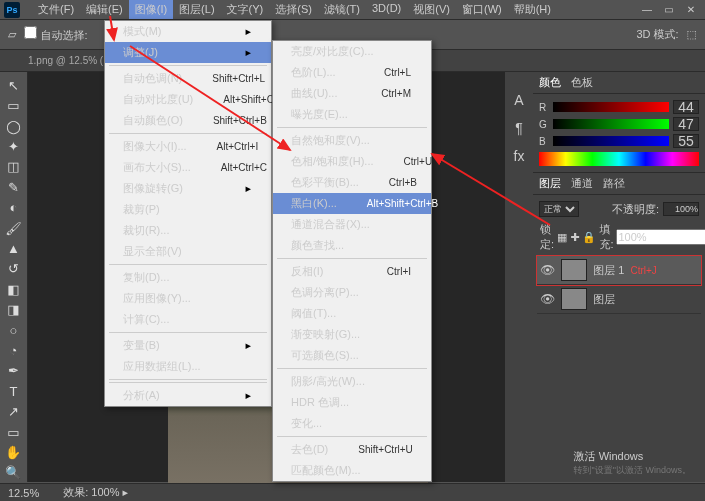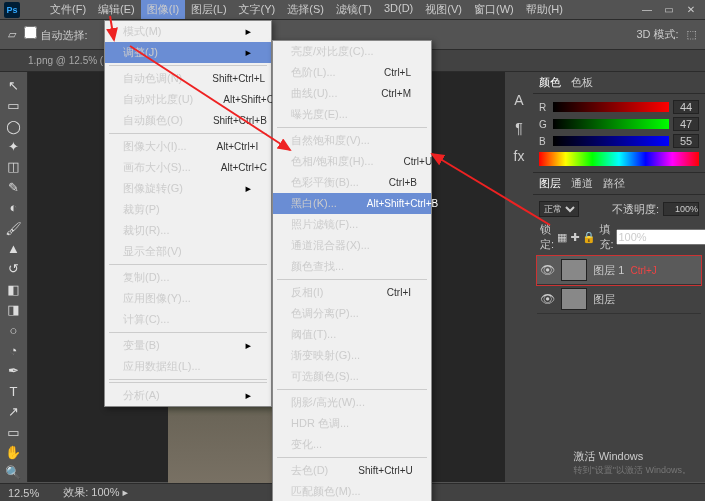--- a/index.html
+++ b/index.html
@@ -1,18 +1,18 @@
 <!DOCTYPE html>
 <html><head>
 <meta charset="utf-8">
 <style>
 *{margin:0;padding:0;box-sizing:border-box;font-family:"Microsoft YaHei",sans-serif;font-size:11px;color:#ccc;user-select:none}
 body{background:#535353;width:705px;height:501px;overflow:hidden;position:relative}
 .menubar{background:#535353;height:20px;display:flex;align-items:center;padding:0 4px;border-bottom:1px solid #2b2b2b}
-.ps-logo{width:16px;height:16px;background:#001e36;color:#31a8ff;font-weight:bold;font-size:9px;display:flex;align-items:center;justify-content:center;border-radius:2px;margin-right:24px}
+.ps-logo{width:16px;height:16px;background:#001e36;color:#31a8ff;font-weight:bold;font-size:9px;display:flex;align-items:center;justify-content:center;border-radius:2px;margin-right:12px}
 .menu-item{padding:2px 6px;cursor:pointer}
 .menu-item.active{background:#6a8dd4}
 .window-controls{margin-left:auto;display:flex;gap:2px}
 .window-controls span{width:20px;height:14px;display:flex;align-items:center;justify-content:center;font-size:10px}
 .toolbar{background:#535353;height:30px;display:flex;align-items:center;padding:0 8px;border-bottom:1px solid #2b2b2b;gap:8px}
 .filetab{background:#424242;height:22px;display:flex;align-items:center;padding-left:28px;font-size:10px;color:#aaa;border-bottom:1px solid #2b2b2b}
 .main{display:flex;height:410px}
 .left-tools{width:28px;background:#535353;display:flex;flex-direction:column;align-items:center;padding-top:4px;gap:2px;border-right:1px solid #2b2b2b}
 .tool{width:22px;height:20px;display:flex;align-items:center;justify-content:center;font-size:13px;color:#ddd}
 .canvas-area{flex:1;background:#262626;position:relative;display:flex;align-items:center;justify-content:center}
@@ -21,21 +21,21 @@
 .right-dock{width:28px;background:#424242;display:flex;flex-direction:column;align-items:center;padding-top:20px;gap:12px}
 .right-dock span{font-size:14px}
 .panel-header{display:flex;padding:3px 6px;border-bottom:1px solid #2b2b2b;gap:10px;font-size:10px}
 .panel-header .active{color:#fff}
 .color-panel{padding:6px;border-bottom:1px solid #2b2b2b}
 .rgb-row{display:flex;align-items:center;gap:4px;margin-bottom:3px}
 .rgb-row .lbl{width:10px;font-size:10px}
 .slider{flex:1;height:10px;background:linear-gradient(90deg,#000,#f00);position:relative}
 .slider.g{background:linear-gradient(90deg,#000,#0f0)}
 .slider.b{background:linear-gradient(90deg,#000,#00f)}
-.rgb-row .val{width:26px;height:14px;background:#333;border:1px solid #222;text-align:center;font-size:11px;line-height:12px}
+.rgb-row .val{width:26px;height:14px;background:#333;border:1px solid #222;text-align:center;font-size:14px;line-height:12px}
 .spectrum{height:14px;background:linear-gradient(90deg,red,yellow,lime,cyan,blue,magenta,red);margin-top:4px}
 .layers-panel{flex:1;padding:4px}
 .layer-opts{display:flex;align-items:center;gap:4px;padding:2px;font-size:9px}
 .layer-opts select{background:#333;border:1px solid #222;color:#ccc;font-size:9px;height:16px}
 .layer-opts input{width:36px;background:#333;border:1px solid #222;color:#ccc;font-size:9px;height:14px;text-align:right}
 .lock-row{display:flex;align-items:center;gap:3px;padding:3px;font-size:9px;border-bottom:1px solid #333}
 .lock-row span.ico{font-size:11px}
 .layer-row{display:flex;align-items:center;gap:6px;padding:3px;border-bottom:1px solid #333}
 .layer-row.sel{background:#5a5a5a;outline:1px solid #c33}
 .eye{font-size:12px}
@@ -277,23 +277,20 @@
     </div>
     <div class="ditem">
       <span>色彩平衡(B)...</span>
       <span class="shortcut">Ctrl+B</span>
     </div>
     <div class="ditem hl">
       <span>黑白(K)...</span>
       <span class="shortcut">Alt+Shift+Ctrl+B</span>
     </div>
     <div class="ditem">
-      <span>照片滤镜(F)...</span>
-    </div>
-    <div class="ditem">
       <span>通道混合器(X)...</span>
     </div>
     <div class="ditem">
       <span>颜色查找...</span>
     </div>
     <hr>
     <div class="ditem">
       <span>反相(I)</span>
       <span class="shortcut">Ctrl+I</span>
     </div>

